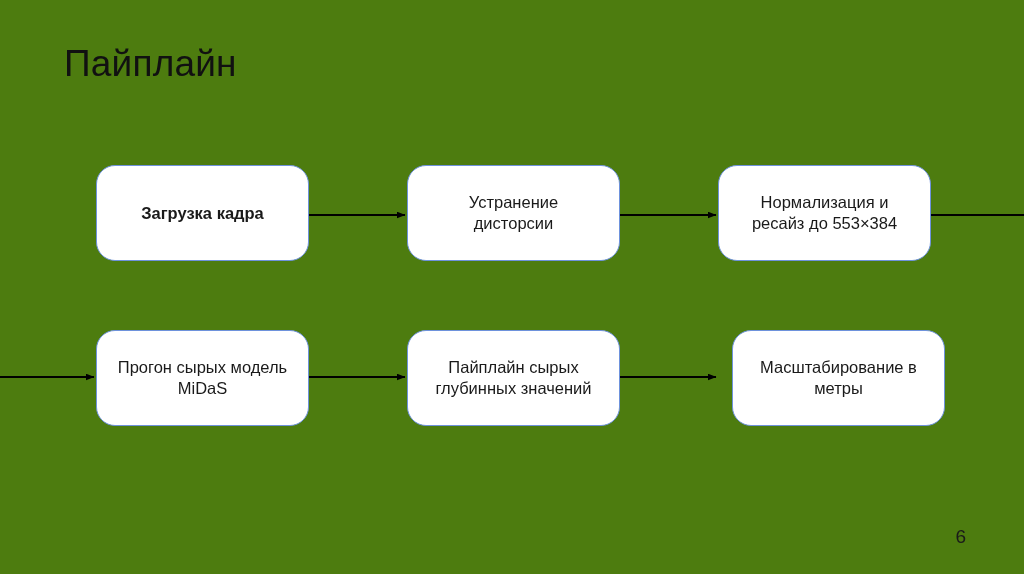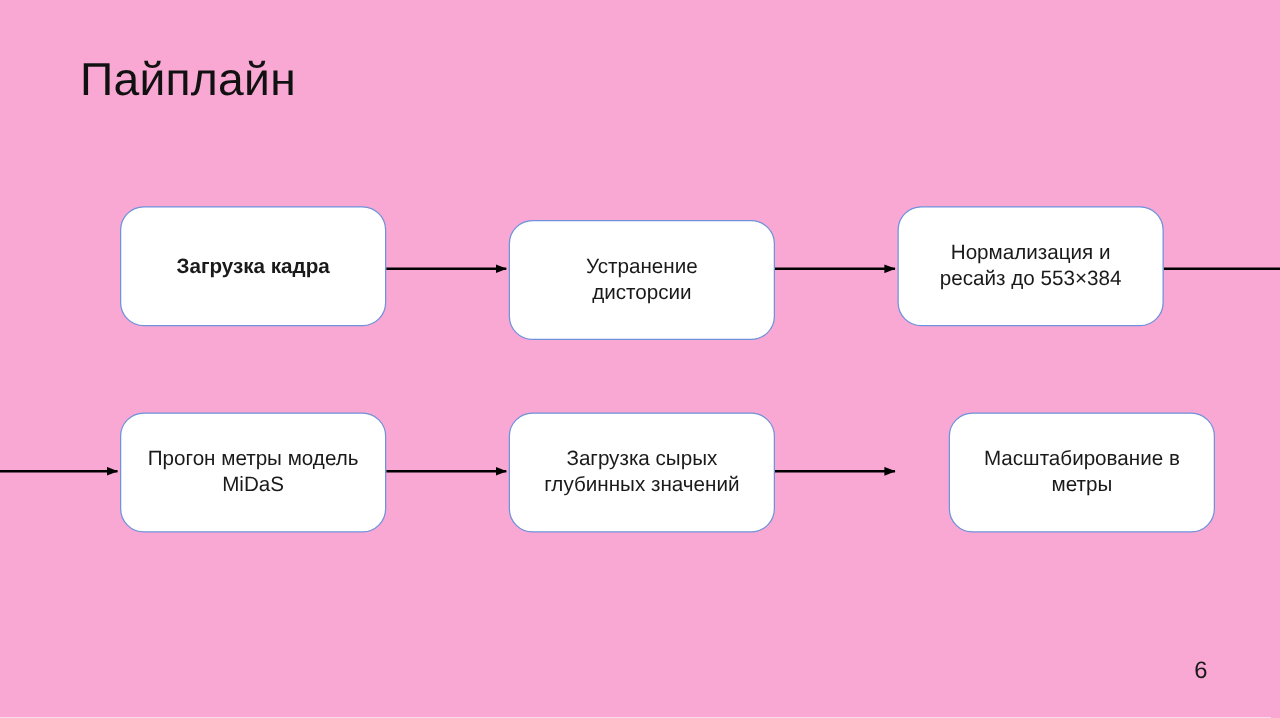--- a/index.html
+++ b/index.html
@@ -9,21 +9,21 @@
     background: #ffffff;
   }
   body {
     font-family: "Liberation Sans", "DejaVu Sans", sans-serif;
     -webkit-font-smoothing: antialiased;
   }
   #slide {
     position: relative;
     width: 1024px;
     height: 574px;
-    background: #f9a8d4;
+    background: #4d7c0f;
     overflow: hidden;
   }
 
   
   #slide-title {
     position: absolute;
     left: 64px;
     top: 41px;
     font-size: 37px;
     line-height: 46px;
@@ -65,26 +65,26 @@
   .node-label {
     font-size: 16.5px;
     line-height: 21px;
     color: #1a1a1a;
     padding: 0 10px;
     white-space: pre-line;
   }
 
   
   #node-load        { left: 96px;  top: 165px; width: 213px; height: 96px; font-weight: bold; }
-  #node-undistort   { left: 407px; top: 176px; width: 213px; height: 96px; }
+  #node-undistort   { left: 407px; top: 165px; width: 213px; height: 96px; }
   #node-normalize   { left: 718px; top: 165px; width: 213px; height: 96px; }
   
   #node-midas       { left: 96px;  top: 330px; width: 213px; height: 96px; }
   #node-rawdepth    { left: 407px; top: 330px; width: 213px; height: 96px; }
-  #node-scale       { left: 759px; top: 330px; width: 213px; height: 96px; }
+  #node-scale       { left: 732px; top: 330px; width: 213px; height: 96px; }
 
   
   #page-number {
     position: absolute;
     right: 58px;
     bottom: 26px;
     font-size: 19px;
     line-height: 22px;
     color: #1a1a1a;
   }
@@ -124,26 +124,26 @@
       <div class="node-label">Устранение
 дисторсии</div>
     </div>
 
     <div class="node" id="node-normalize">
       <div class="node-label">Нормализация и
 ресайз до 553×384</div>
     </div>
 
     <div class="node" id="node-midas">
-      <div class="node-label">Прогон метры модель
+      <div class="node-label">Прогон сырых модель
 MiDaS</div>
     </div>
 
     <div class="node" id="node-rawdepth">
-      <div class="node-label">Загрузка сырых
+      <div class="node-label">Пайплайн сырых
 глубинных значений</div>
     </div>
 
     <div class="node" id="node-scale">
       <div class="node-label">Масштабирование в
 метры</div>
     </div>
 
   </div>
 

